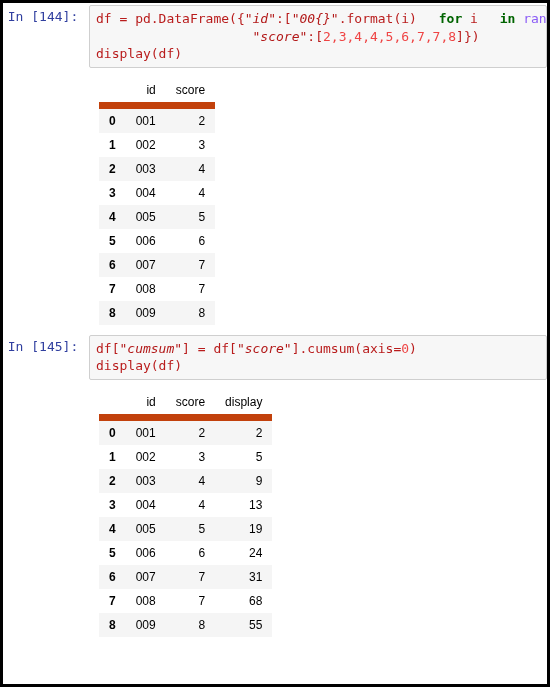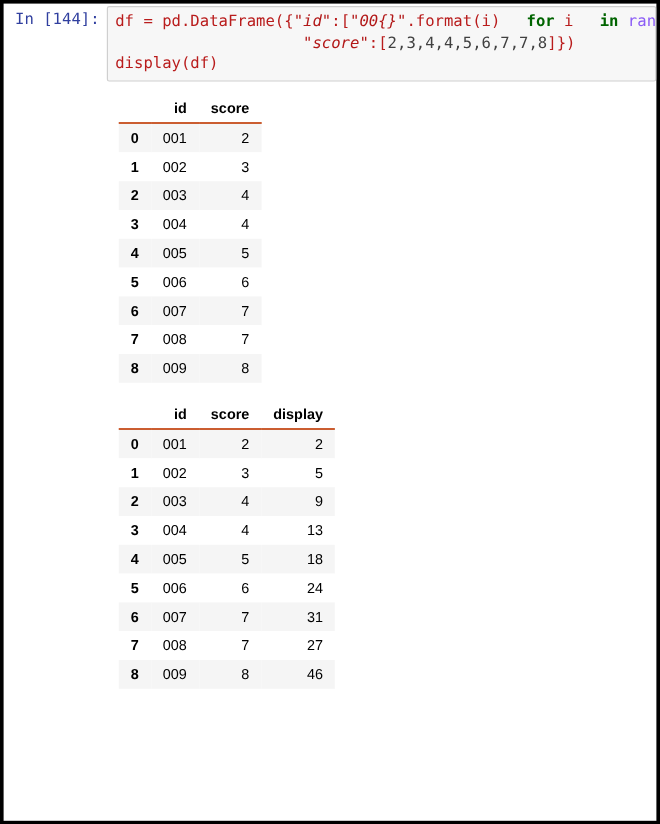--- a/index.html
+++ b/index.html
@@ -18,59 +18,59 @@
     overflow: hidden;
   }
   .cell {
     display: flex;
     padding: 2px 0 4px 0;
   }
   .prompt {
     width: 86px;
     min-width: 86px;
     padding: 4px 6px 0 0;
-    text-align: right;
+    text-align: center;
     font-family: monospace;
     font-size: 13px;
     color: #303F9F;
   }
   .input-area {
     background: #f7f7f7;
     border: 1px solid #cfcfcf;
     border-radius: 2px;
     padding: 4px 6px;
     flex: 1;
     font-family: monospace;
     font-size: 13px;
     line-height: 1.35;
     white-space: pre;
     overflow: hidden;
   }
   .code-black { color: #b91c1c; }
   .code-str   { color: #b21818; font-style: italic; }
   .code-kw    { color: #006400; font-weight: bold; margin-left: 14px; }
-  .code-num   { color: #404040; }
+  .code-num   { color: #ef4444; }
   .code-call  { color: #8b5cf6; }
   .output-area {
     margin-left: 86px;
     padding: 6px 0 8px 10px;
   }
   table.dataframe {
     border-collapse: collapse;
     font-size: 12px;
     color: #000;
   }
   table.dataframe th, table.dataframe td {
     text-align: right;
     padding: 5px 10px;
     border: none;
   }
   table.dataframe thead th {
-    font-weight: bold;
-    border-bottom: 1px solid #c2410c;
+    font-weight: normal;
+    border-bottom: 7px solid #c2410c;
   }
   table.dataframe tbody th {
     font-weight: bold;
   }
   table.dataframe tbody tr:nth-child(odd) {
     background: #f5f5f5;
   }
   table.dataframe tbody tr:nth-child(even) {
     background: #ffffff;
   }
@@ -137,20 +137,25 @@
           </tr>
           <tr>
             <th>8</th>
             <td>009</td>
             <td>8</td>
           </tr>
         </tbody>
   </table>
 </div>
 
+<div class="cell">
+  <div class="prompt">In [145]:</div>
+  <div class="input-area"><span class="code-black">df[</span><span class="code-str">"cumsum"</span><span class="code-black">] </span><span class="code-black">=</span><span class="code-black"> df[</span><span class="code-str">"score"</span><span class="code-black">].cumsum(axis</span><span class="code-black">=</span><span class="code-num">0</span><span class="code-black">)</span>
+<span class="code-black">display(df)</span></div>
+</div>
 <div class="output-area">
   <table class="dataframe">
     <thead>
       <tr>
         <th></th>
         <th>id</th>
         <th>score</th>
         <th>display</th>
       </tr>
     </thead>
@@ -176,43 +181,43 @@
           <tr>
             <th>3</th>
             <td>004</td>
             <td>4</td>
             <td>13</td>
           </tr>
           <tr>
             <th>4</th>
             <td>005</td>
             <td>5</td>
-            <td>18</td>
+            <td>19</td>
           </tr>
           <tr>
             <th>5</th>
             <td>006</td>
             <td>6</td>
             <td>24</td>
           </tr>
           <tr>
             <th>6</th>
             <td>007</td>
             <td>7</td>
             <td>31</td>
           </tr>
           <tr>
             <th>7</th>
             <td>008</td>
             <td>7</td>
-            <td>27</td>
+            <td>68</td>
           </tr>
           <tr>
             <th>8</th>
             <td>009</td>
             <td>8</td>
-            <td>46</td>
+            <td>55</td>
           </tr>
         </tbody>
   </table>
 </div>
 
 </div>
 
 </body></html>

